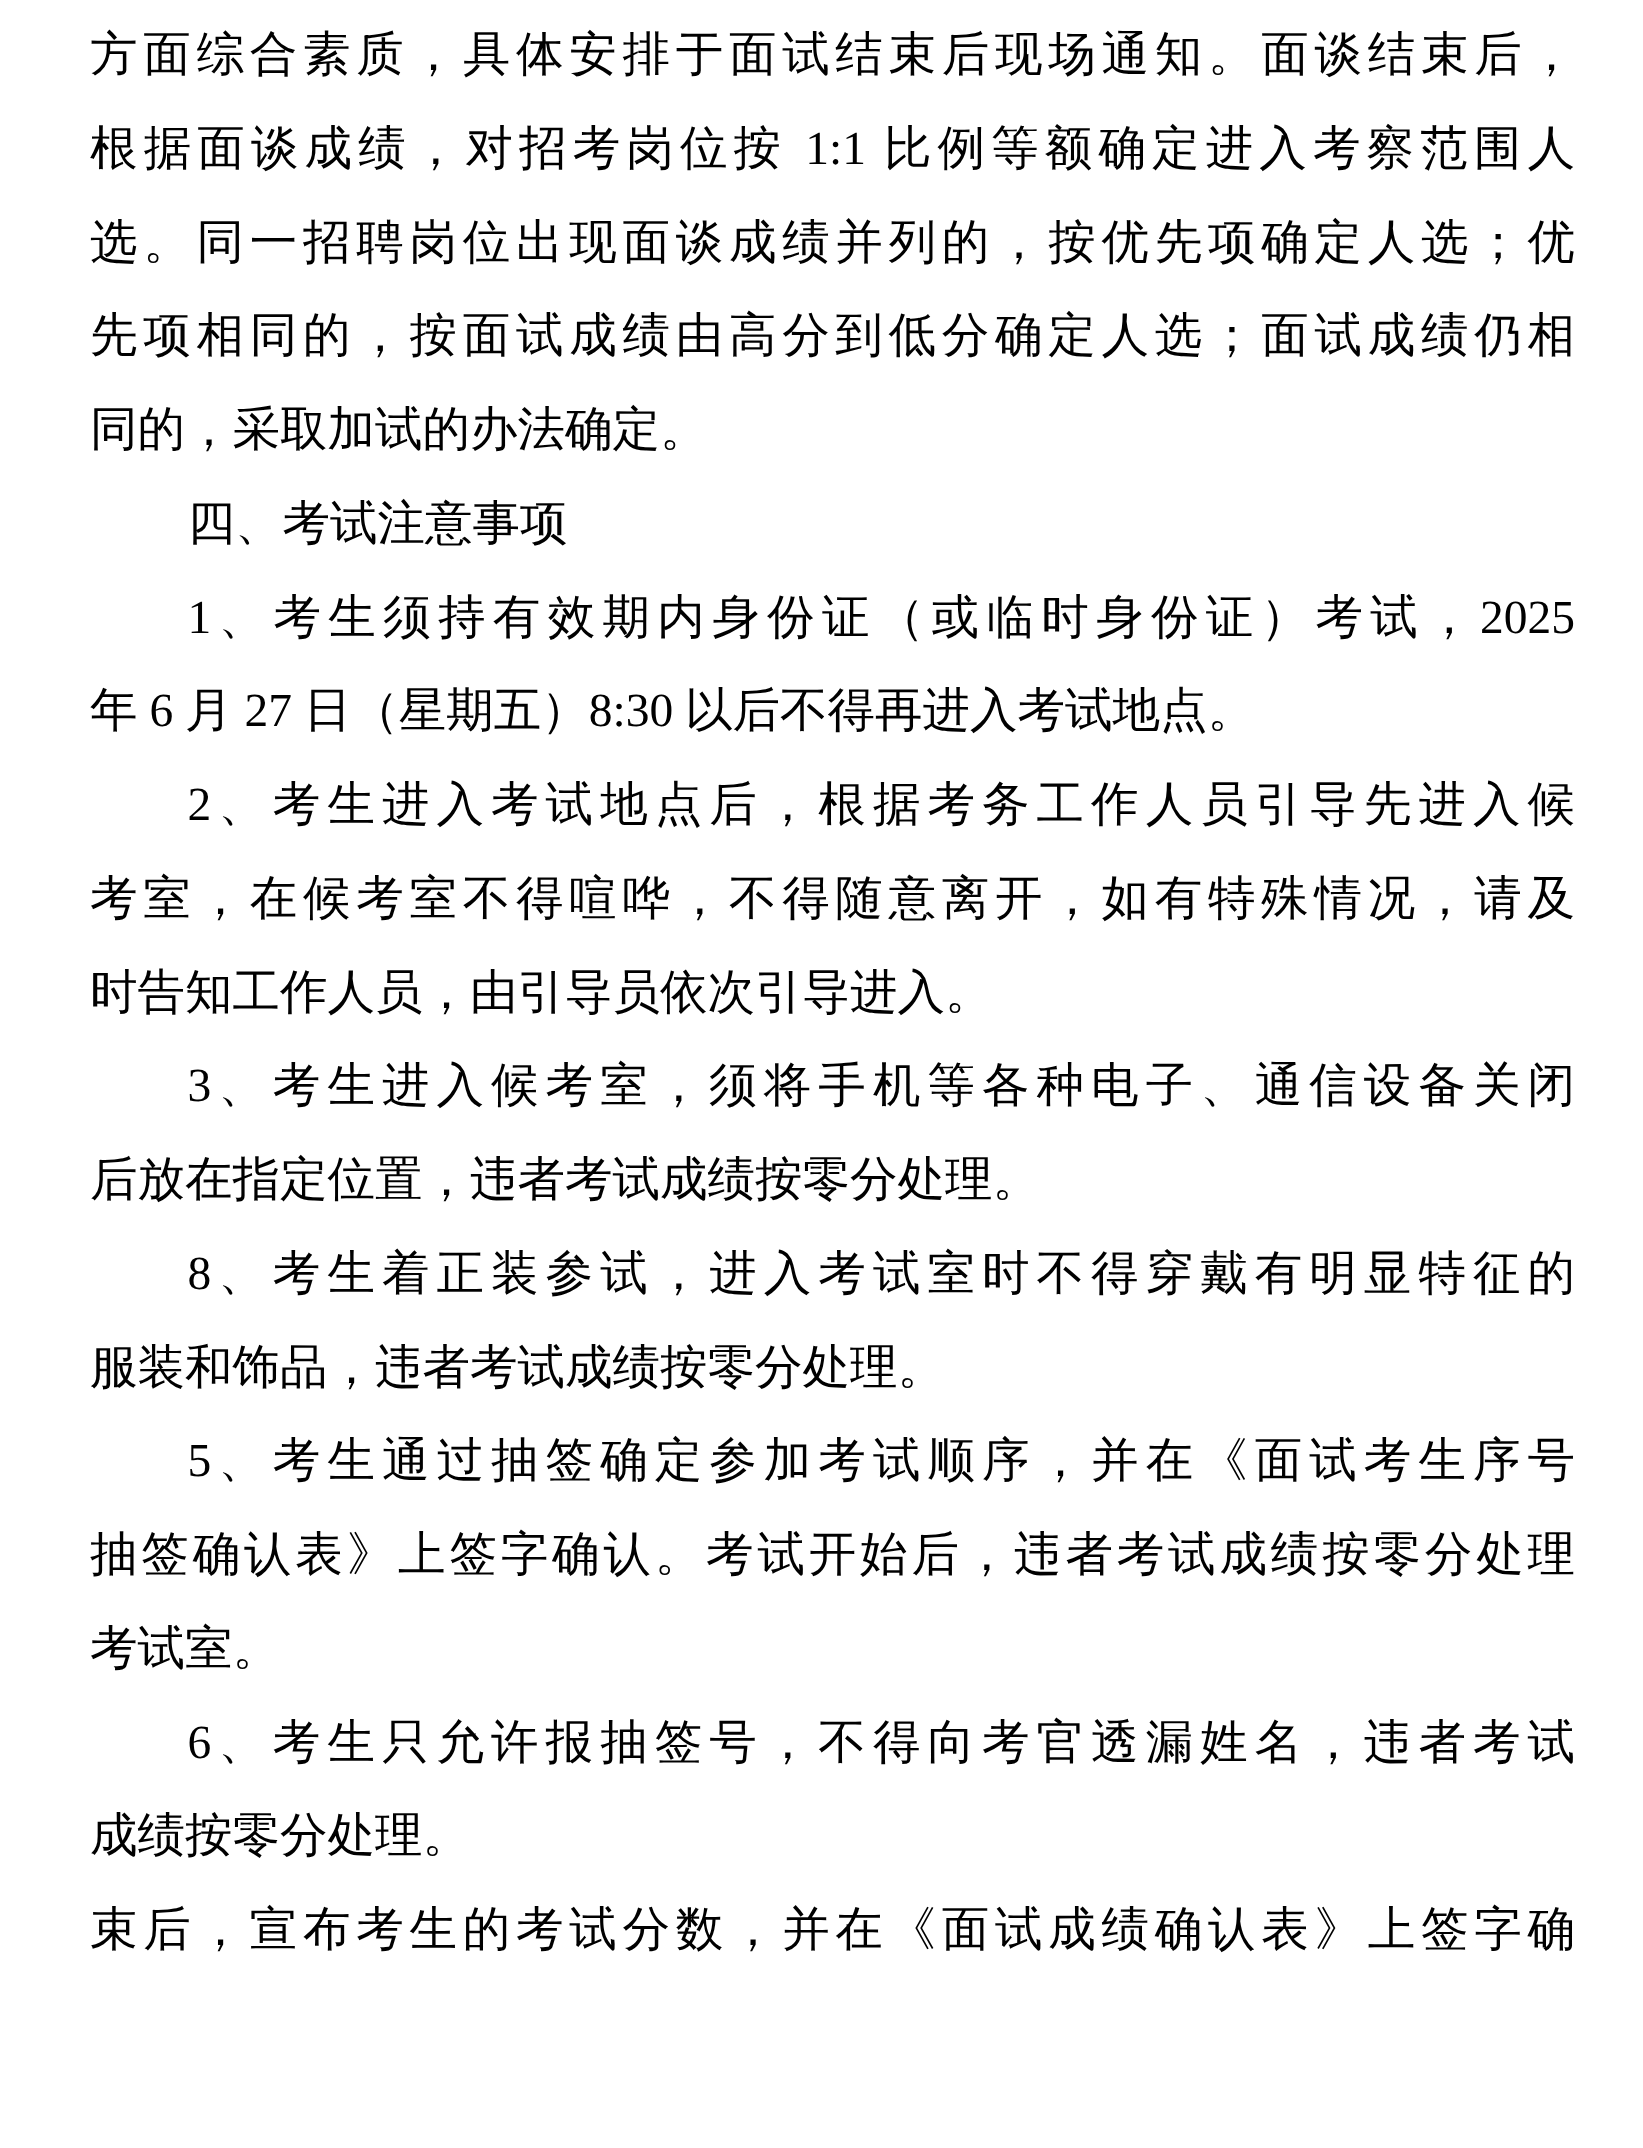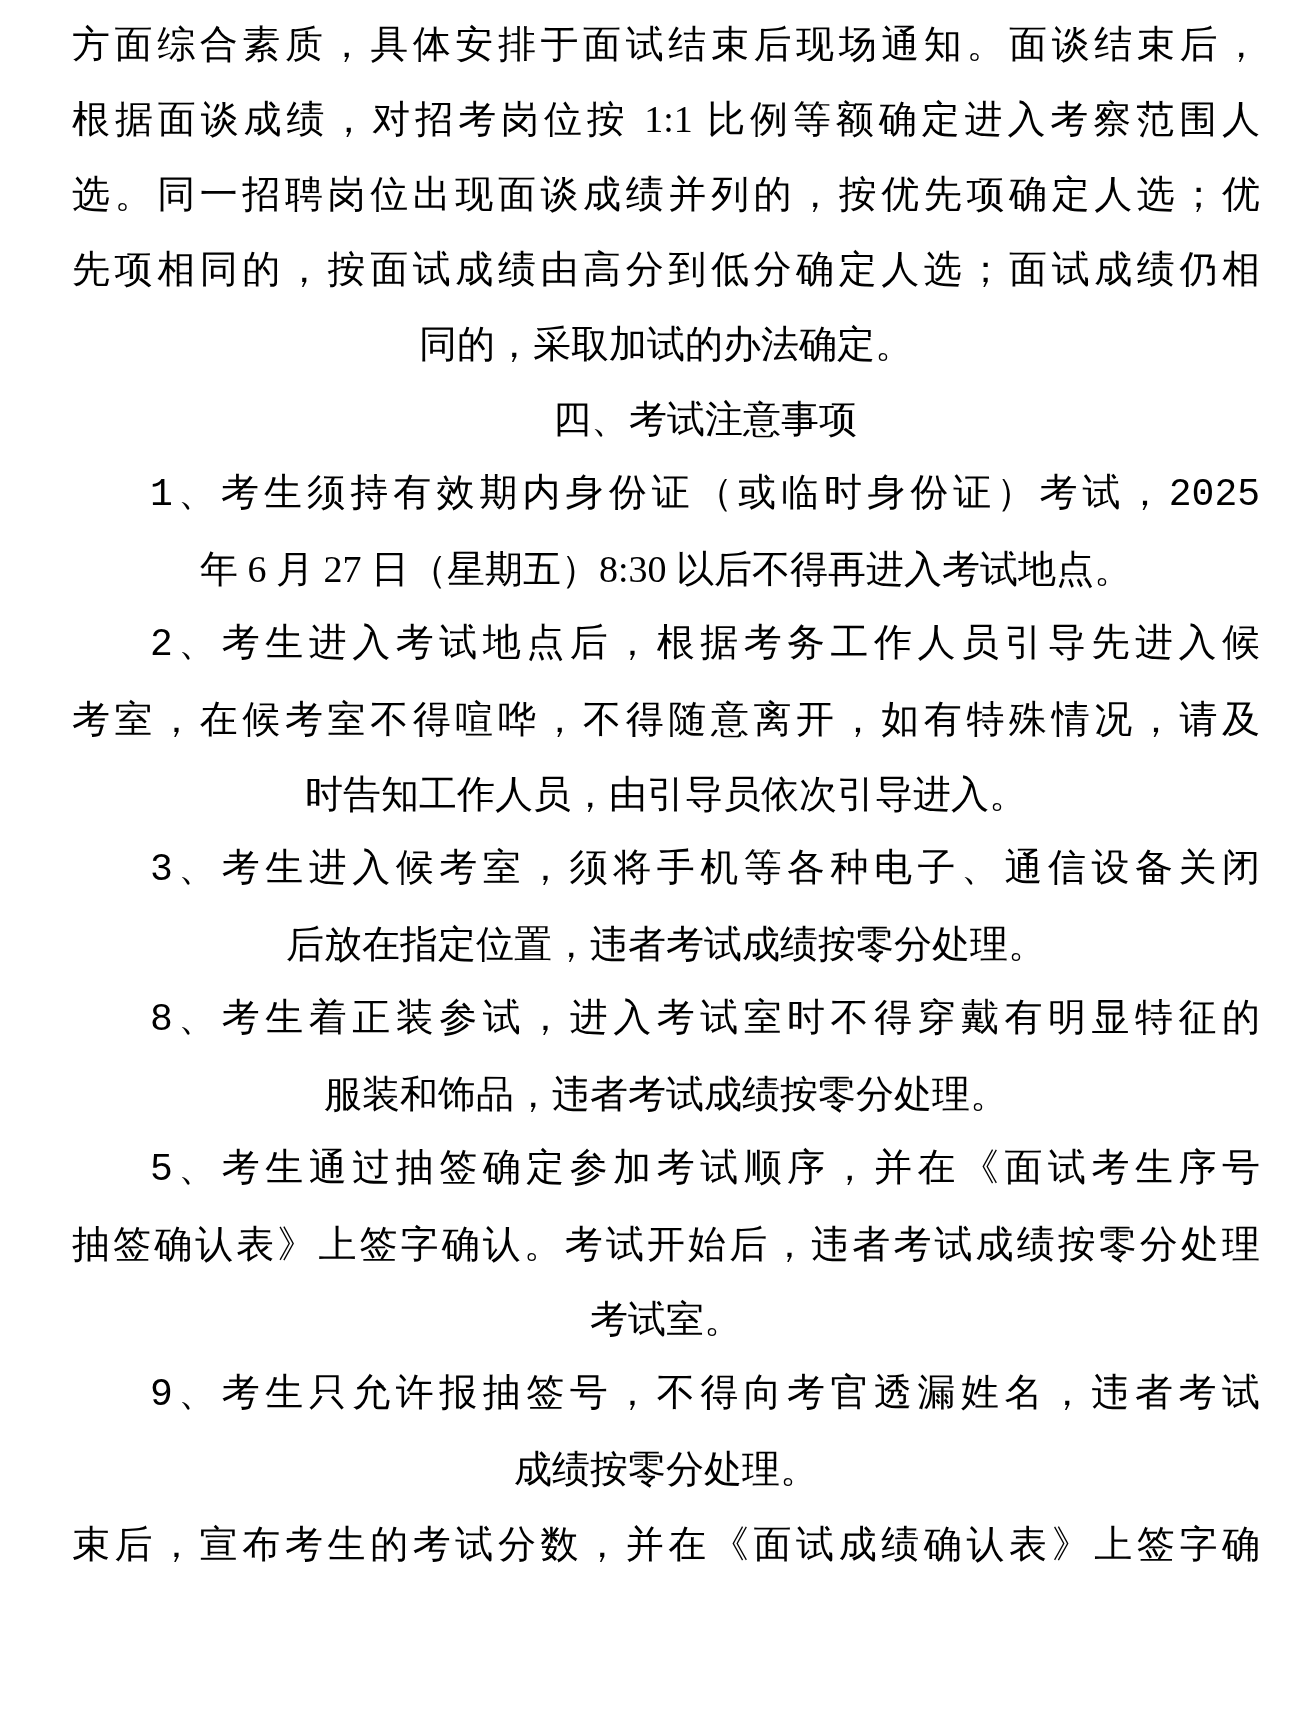--- a/index.html
+++ b/index.html
@@ -15,33 +15,32 @@
     box-sizing: border-box;
     padding: 7px 54px 0 72px;
     color: #000000;
     font-family: "Liberation Serif", "DejaVu Serif", serif;
     font-size: 38px;
     overflow: hidden;
   }
   .line {
     height: 75px;
     line-height: 75px;
-    text-align: center;
+    text-align: left;
     letter-spacing: 0;
   }
   
   .fill {
     text-align: justify;
     text-align-last: justify;
     -moz-text-align-last: justify;
   }
   
   .indent {
     text-indent: 78px;
-    font-family: Liberation Mono, monospace;
   }
   
   .heading {
     font-family: "Liberation Sans", "DejaVu Sans", sans-serif;
     font-weight: normal;
   }
 </style>
 </head>
 <body>
 
@@ -57,16 +56,16 @@
   <div class="line indent fill">2、考生进入考试地点后，根据考务工作人员引导先进入候</div>
   <div class="line fill">考室，在候考室不得喧哗，不得随意离开，如有特殊情况，请及</div>
   <div class="line">时告知工作人员，由引导员依次引导进入。</div>
   <div class="line indent fill">3、考生进入候考室，须将手机等各种电子、通信设备关闭</div>
   <div class="line">后放在指定位置，违者考试成绩按零分处理。</div>
   <div class="line indent fill">8、考生着正装参试，进入考试室时不得穿戴有明显特征的</div>
   <div class="line">服装和饰品，违者考试成绩按零分处理。</div>
   <div class="line indent fill">5、考生通过抽签确定参加考试顺序，并在《面试考生序号</div>
   <div class="line fill">抽签确认表》上签字确认。考试开始后，违者考试成绩按零分处理</div>
   <div class="line">考试室。</div>
-  <div class="line indent fill">9、考生只允许报抽签号，不得向考官透漏姓名，违者考试</div>
+  <div class="line indent fill">6、考生只允许报抽签号，不得向考官透漏姓名，违者考试</div>
   <div class="line">成绩按零分处理。</div>
   <div class="line fill">束后，宣布考生的考试分数，并在《面试成绩确认表》上签字确</div>
 </div>
 
 </body></html>

